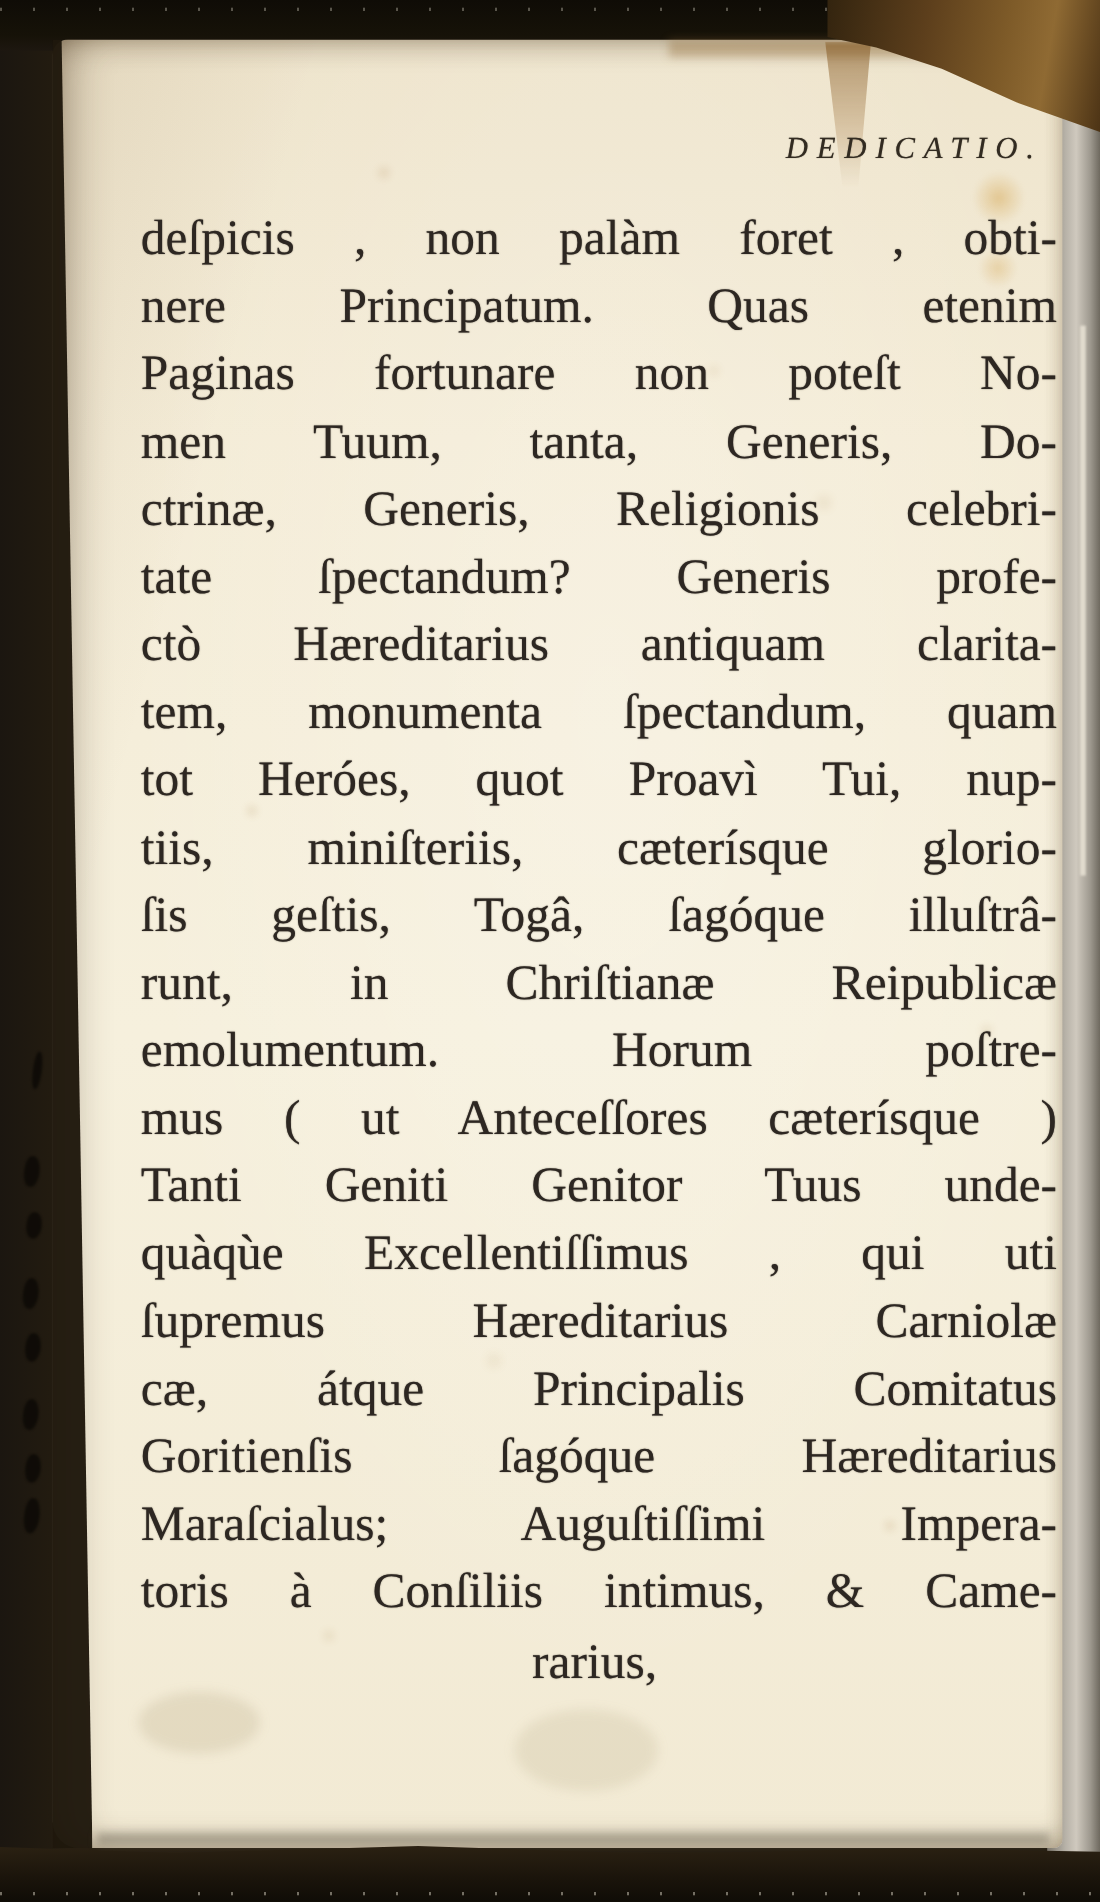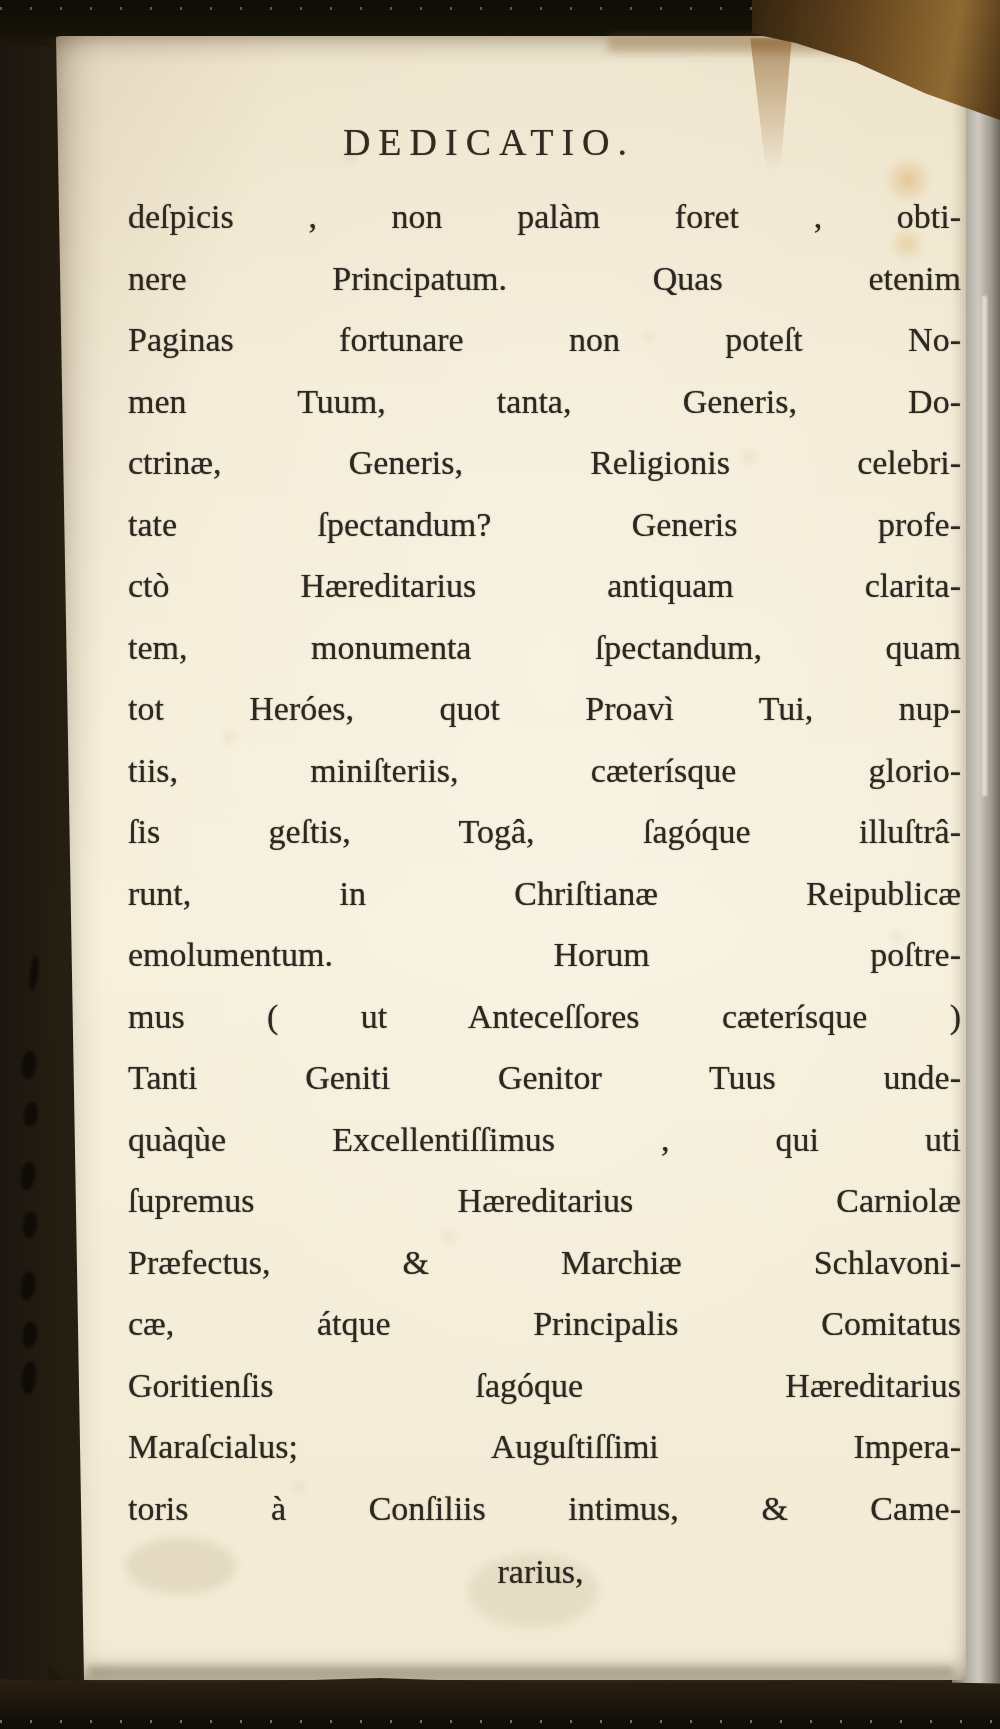--- a/index.html
+++ b/index.html
@@ -39,26 +39,26 @@
       linear-gradient(to bottom,#eee4cc 0%,#f4ecd7 22%,#f6f0dd 55%,#f2ead4 100%);
     box-shadow:
       inset 30px 0 40px -18px rgba(60,40,20,.45),
       inset -8px 0 16px -8px rgba(90,70,40,.28),
       inset 0 16px 26px -14px rgba(80,58,28,.35),
       inset 0 -18px 30px -16px rgba(80,58,28,.30);}
   .gutter-wedge{position:absolute;left:48px;top:36px;width:46px;height:1644px;
     background:#1f180d;clip-path:polygon(0 0,8px 0,36px 100%,0 100%);
     filter:blur(.6px);opacity:.97;}
   
-  .heading{position:absolute;left:0;right:0;top:84px;text-align:center;
+  .heading{position:absolute;left:0;right:0;top:84px;text-align:right;
     transform:translateX(-18px);
-    font-size:38px;letter-spacing:8px;color:#322b21;
+    font-style:italic;font-size:28px;letter-spacing:8px;color:#322b21;
     text-shadow:0 0 1px rgba(50,43,33,.6);}
   .textblock{position:absolute;left:80px;top:150px;width:833px;
-    font-size:34px;color:#2d2722;text-shadow:0 0 1.2px rgba(45,38,28,.72);
+    font-size:45px;color:#2d2722;text-shadow:0 0 1.2px rgba(45,38,28,.72);
     word-spacing:.02em;}
   .line{line-height:61.5px;text-align:justify;text-align-last:justify;white-space:normal;}
   .catchword{line-height:61.5px;margin-top:2px;text-align:center;padding-right:8px;}
   
   .stain-drip{position:absolute;left:697px;top:2px;width:52px;height:132px;
     background:linear-gradient(to bottom,rgba(130,85,30,.55),rgba(150,100,40,.25) 60%,rgba(150,100,40,0));
     clip-path:polygon(10% 0,90% 0,68% 100%,40% 100%);filter:blur(2px);}
   .stain-topsmear{position:absolute;left:560px;top:0;width:360px;height:16px;
     background:rgba(140,100,45,.35);filter:blur(4px);}
   .stain-spot1{position:absolute;left:837px;top:119px;width:46px;height:50px;border-radius:50%;
@@ -117,21 +117,20 @@
         <div class="line">tem, monumenta ſpectandum, quam</div>
         <div class="line">tot Heróes, quot Proavì Tui, nup-</div>
         <div class="line">tiis, miniſteriis, cæterísque glorio-</div>
         <div class="line">ſis geſtis, Togâ, ſagóque illuſtrâ-</div>
         <div class="line">runt, in Chriſtianæ Reipublicæ</div>
         <div class="line">emolumentum. Horum poſtre-</div>
         <div class="line">mus ( ut Anteceſſores cæterísque )</div>
         <div class="line">Tanti Geniti Genitor Tuus unde-</div>
         <div class="line">quàqùe Excellentiſſimus , qui uti</div>
         <div class="line">ſupremus Hæreditarius Carniolæ</div>
-        <div class="line">Præfectus, &amp; Marchiæ Schlavoni-</div>
         <div class="line">cæ, átque Principalis Comitatus</div>
         <div class="line">Goritienſis ſagóque Hæreditarius</div>
         <div class="line">Maraſcialus; Auguſtiſſimi Impera-</div>
         <div class="line">toris à Conſiliis intimus, &amp; Came-</div>
         <div class="catchword">rarius,</div>
       </div>
 
     <div class="textblock" style="top:auto;bottom:0;height:0;"></div>
   </div>
 

